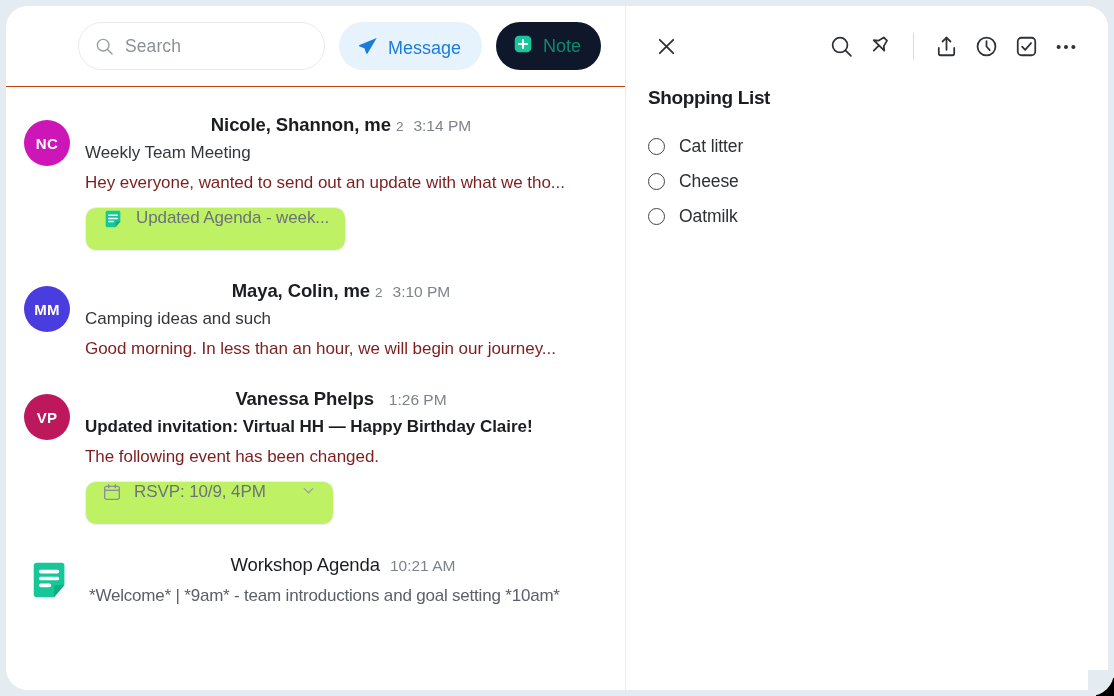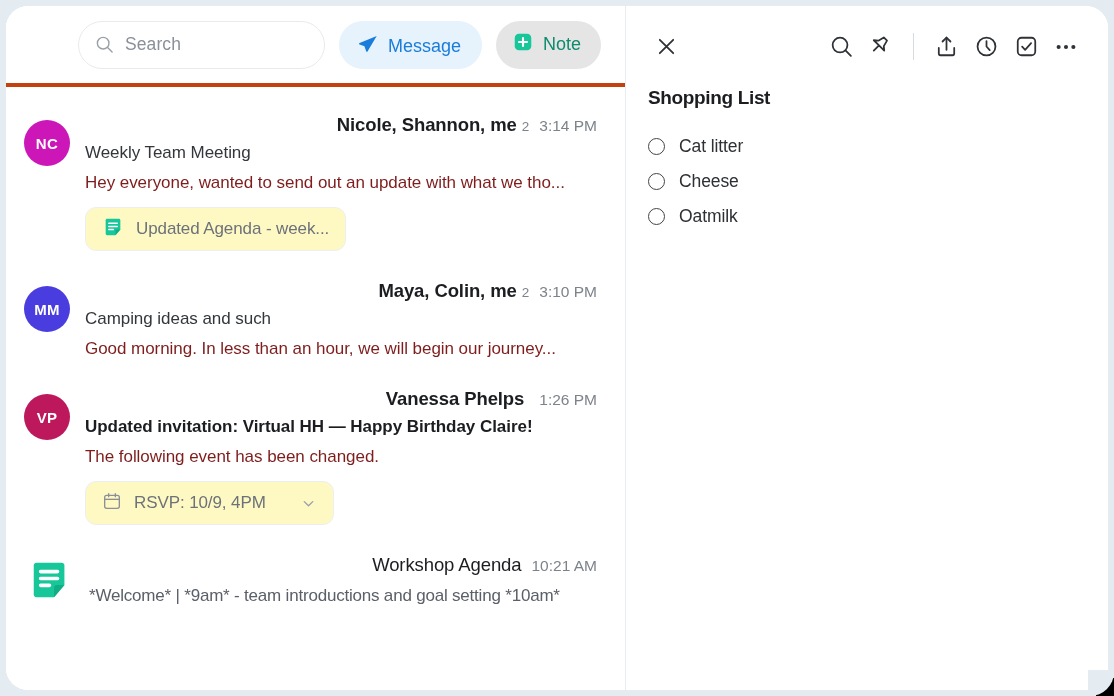--- a/index.html
+++ b/index.html
@@ -54,21 +54,21 @@
     height: 100%;
     background: #fff;
     border-right: 1px solid #e9edf1;
     display: flex;
     flex-direction: column;
   }
 
   #left-toolbar {
     height: 81px;
     min-height: 81px;
-    border-bottom: 4px solid #c2410c;
+    border-bottom: 1px solid #c2410c;
     display: flex;
     align-items: center;
     padding: 0 14px 0 72px;
     gap: 14px;
   }
 
   
   #search-box {
     width: 247px;
     height: 48px;
@@ -98,21 +98,21 @@
     font-size: 18px;
     white-space: nowrap;
     cursor: pointer;
     user-select: none;
   }
   #message-button {
     background: #e6f2fc;
     color: #1b7ddb;
   }
   #note-button {
-    background: #e5e5e5;
+    background: #0f172a;
     color: #0e8b6e;
     padding: 0 20px 0 16px;
   }
 
   
   #thread-list {
     flex: 1;
     overflow: hidden;
     padding-top: 12px;
   }
@@ -138,21 +138,21 @@
     justify-content: center;
     letter-spacing: .3px;
     margin-top: 6px;
   }
 
   .thread-body { flex: 1; min-width: 0; }
 
   .thread-topline {
     display: flex;
     align-items: baseline;
-    justify-content: flex-end;
+    justify-content: center;
     gap: 10px;
   }
   .thread-participants {
     font-size: 18.5px;
     font-weight: bold;
     color: #1b1d20;
     letter-spacing: -.1px;
   }
   .thread-count {
     font-size: 13.5px;
@@ -177,30 +177,30 @@
     color: #7f1d1d;
     margin-top: 10px;
     letter-spacing: -.05px;
     white-space: nowrap;
     overflow: hidden;
   }
 
   
   .chip {
     display: inline-flex;
-    align-items: center;
+    align-items: flex-start;
     gap: 12px;
     height: 44px;
     border: 1.5px solid #eceff2;
     border-radius: 11px;
     padding: 0 16px;
     margin-top: 14px;
     font-size: 17px;
     color: #6d727a;
-    background: #fef9c3;
+    background: #bef264;
     cursor: pointer;
   }
   .chip-label { letter-spacing: -.1px; }
   .chip-caret { margin-left: 22px; display:flex; }
 
   
   .note-thread { padding-left: 22px; }
   .note-thread .note-doc-icon { margin-top: 3px; }
   .note-title {
     font-size: 18.5px;

